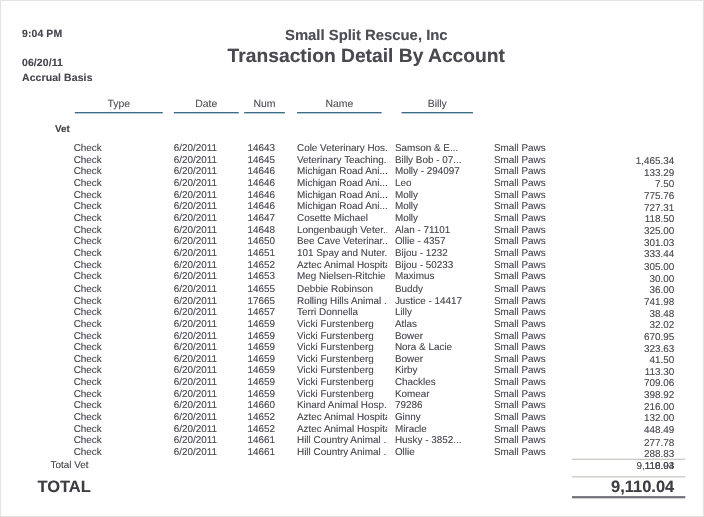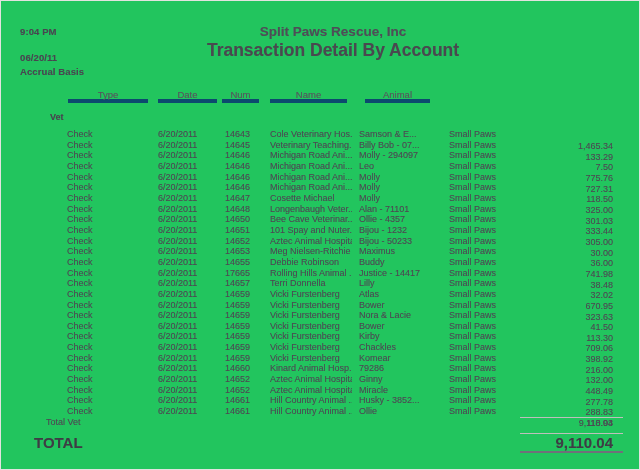--- a/index.html
+++ b/index.html
@@ -1,38 +1,38 @@
 <!DOCTYPE html>
 <html><head>
 <meta charset="utf-8">
 <style>
   * { margin:0; padding:0; box-sizing:border-box; }
   html,body { background:#e8e8e4; }
   .page {
     position:relative; width:640px; height:470px;
-    background:#22c55e;
+    background:#ffffff;
     font-family:"Liberation Sans","DejaVu Sans",sans-serif;
     color:#4b4b52;
     overflow:hidden;
     box-shadow: inset 0 0 0 1px #e3e3df;
   }
   
   .meta { position:absolute; left:20px; top:26px; font-size:9.5px; font-weight:700; color:#474750; letter-spacing:.1px; }
   .meta .m1 { margin-bottom:15px; }
   .meta .m2 { margin-bottom:3px; }
   
   .titles { position:absolute; left:26px; top:24px; width:614px; text-align:center; color:#4e4e57; }
   .company { font-size:13.5px; font-weight:700; }
   .rtitle  { font-size:17.5px; font-weight:700; margin-top:1px; color:#49494f; }
   .rdate   { font-size:10.5px; font-weight:700; margin-top:2px; }
   
   .tbl { position:absolute; left:33px; top:88px; width:590px; font-size:9px; }
   .grid { display:grid; grid-template-columns:115px 69px 43px 92px 88px 80px 103px; }
   .hrow { height:16px; color:#56565e; font-size:9.5px; }
-  .hl { border-bottom:4px solid #0c4a6e; text-align:center; padding-bottom:2px; height:15px; line-height:14px; white-space:nowrap; }
+  .hl { border-bottom:1px solid #0c4a6e; text-align:center; padding-bottom:2px; height:15px; line-height:14px; white-space:nowrap; }
   .h1 .hl { margin-left:35px; }
   .h2 .hl { margin-left:10px; }
   .h3 .hl { margin-left:5px;  margin-right:1px; }
   .h4 .hl { margin-left:10px; margin-right:5px; }
   .h5 .hl { margin-left:6px;  margin-right:7px; }
   .h6 .hl { margin-left:8px;  margin-right:7px; }
   .h7 .hl { margin-left:13px; margin-right:10px; }
   .srow { height:18px; display:flex; align-items:flex-end; padding-left:17px; font-weight:700; color:#46464e; }
   .row { height:10.67px; align-items:center; white-space:nowrap; }
   .c { overflow:hidden; white-space:nowrap; }
@@ -59,40 +59,40 @@
 
 <div class="page txt-soft">
 
   <div class="meta">
     <div class="m1">9:04 PM</div>
     <div class="m2">06/20/11</div>
     <div class="m3">Accrual Basis</div>
   </div>
 
   <div class="titles">
-    <div class="company">Split Paws Rescue, Inc</div>
+    <div class="company">Small Split Rescue, Inc</div>
     <div class="rtitle">Transaction Detail By Account</div>
   </div>
 
   <div class="tbl">
     <div class="grid hrow">
       <div class="h1">
           <div class="hl">Type</div>
         </div>
       <div class="h2">
           <div class="hl">Date</div>
         </div>
       <div class="h3">
           <div class="hl">Num</div>
         </div>
       <div class="h4">
           <div class="hl">Name</div>
         </div>
       <div class="h7">
-          <div class="hl">Animal</div>
+          <div class="hl">Billy</div>
         </div>
     </div>
 
     <div class="srow">Vet</div>
 
     <div id="rows">
         <div class="grid row">
           <span class="c c-type">Check</span>
           <span class="c c-date">6/20/2011</span>
           <span class="c c-num">14643</span>

